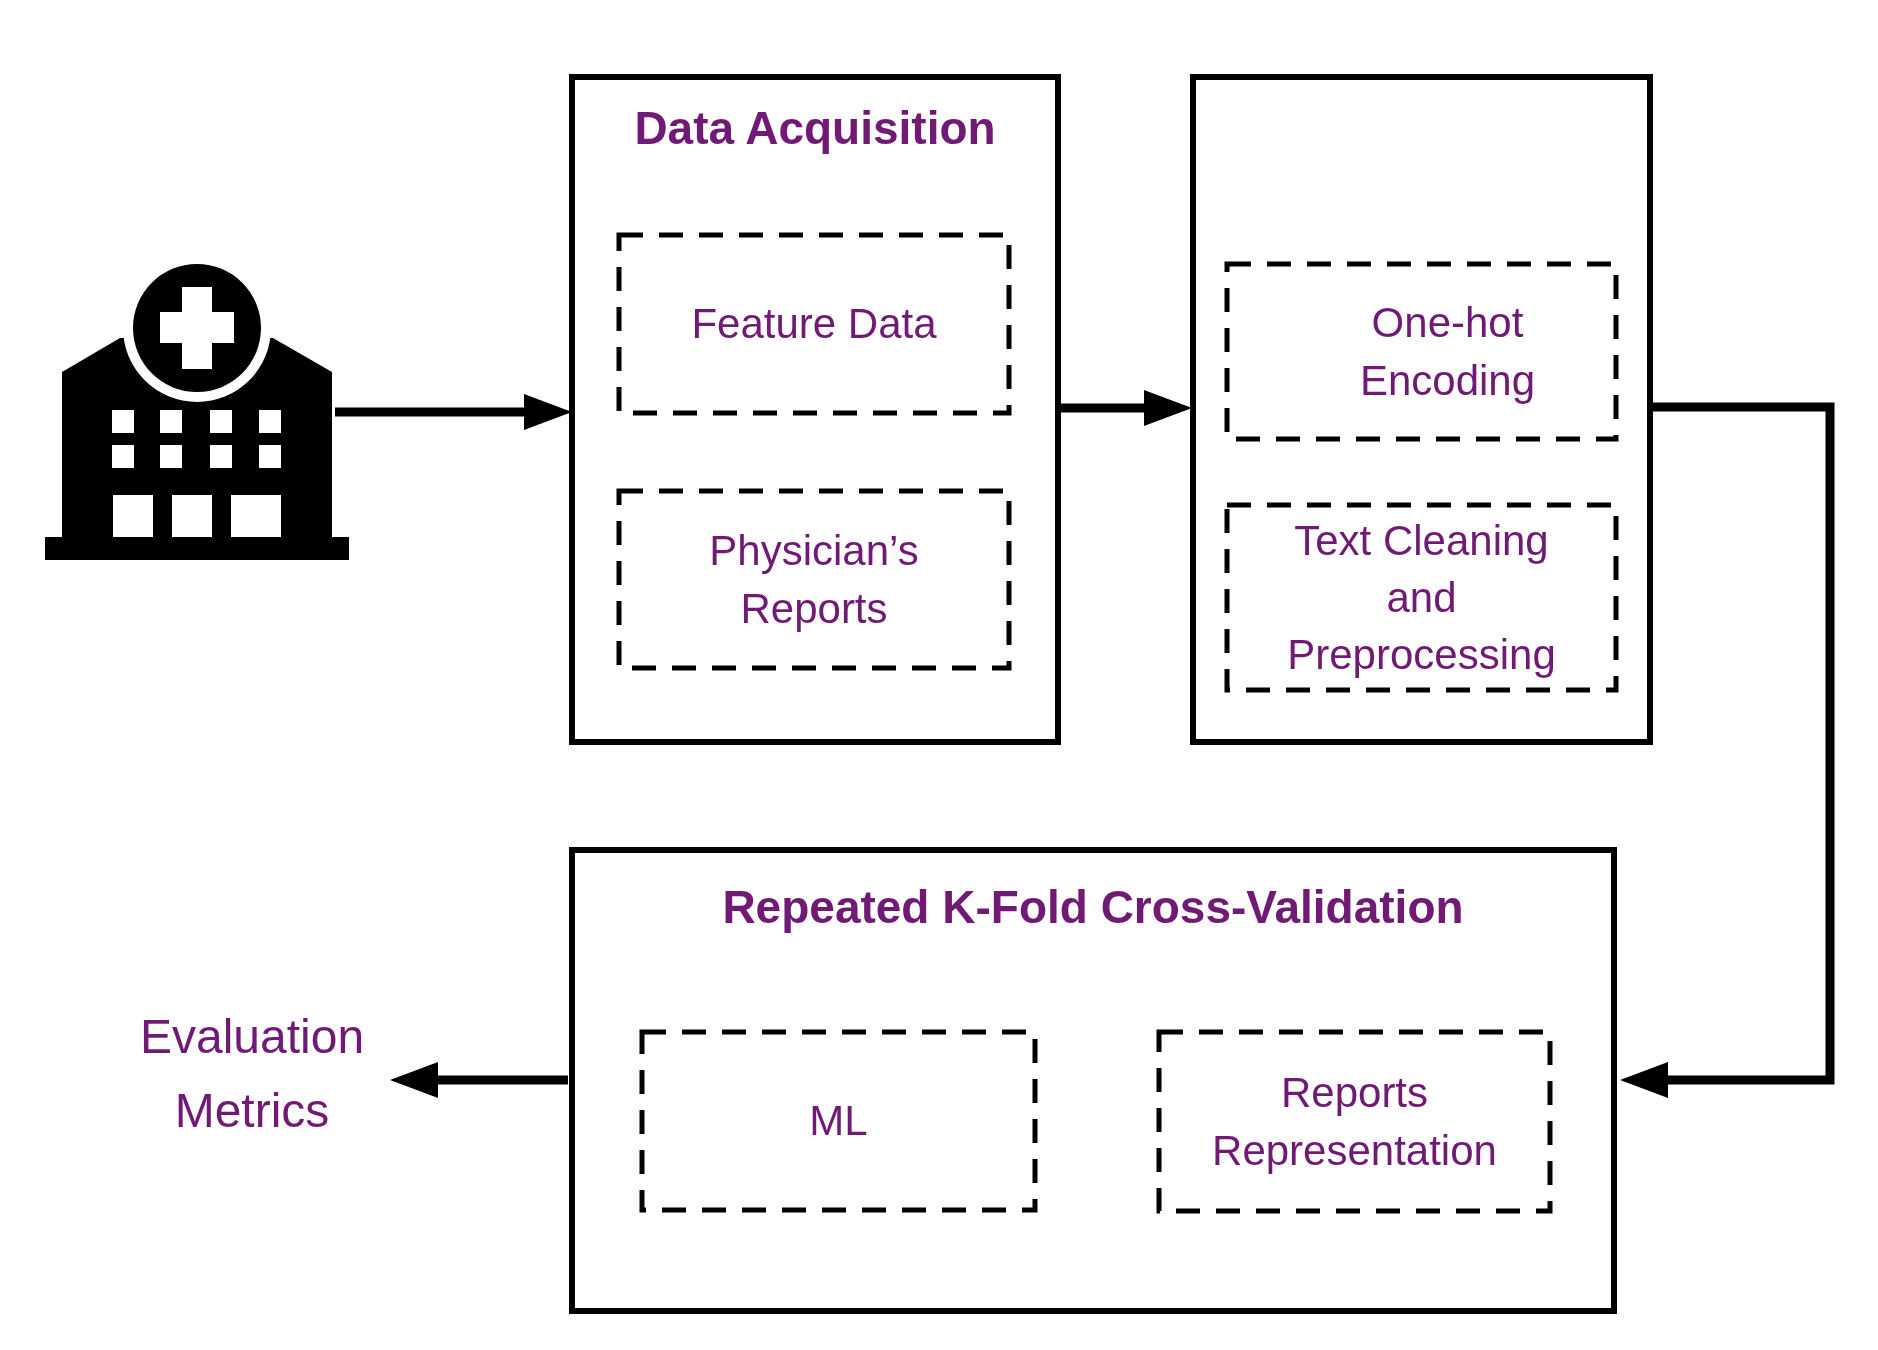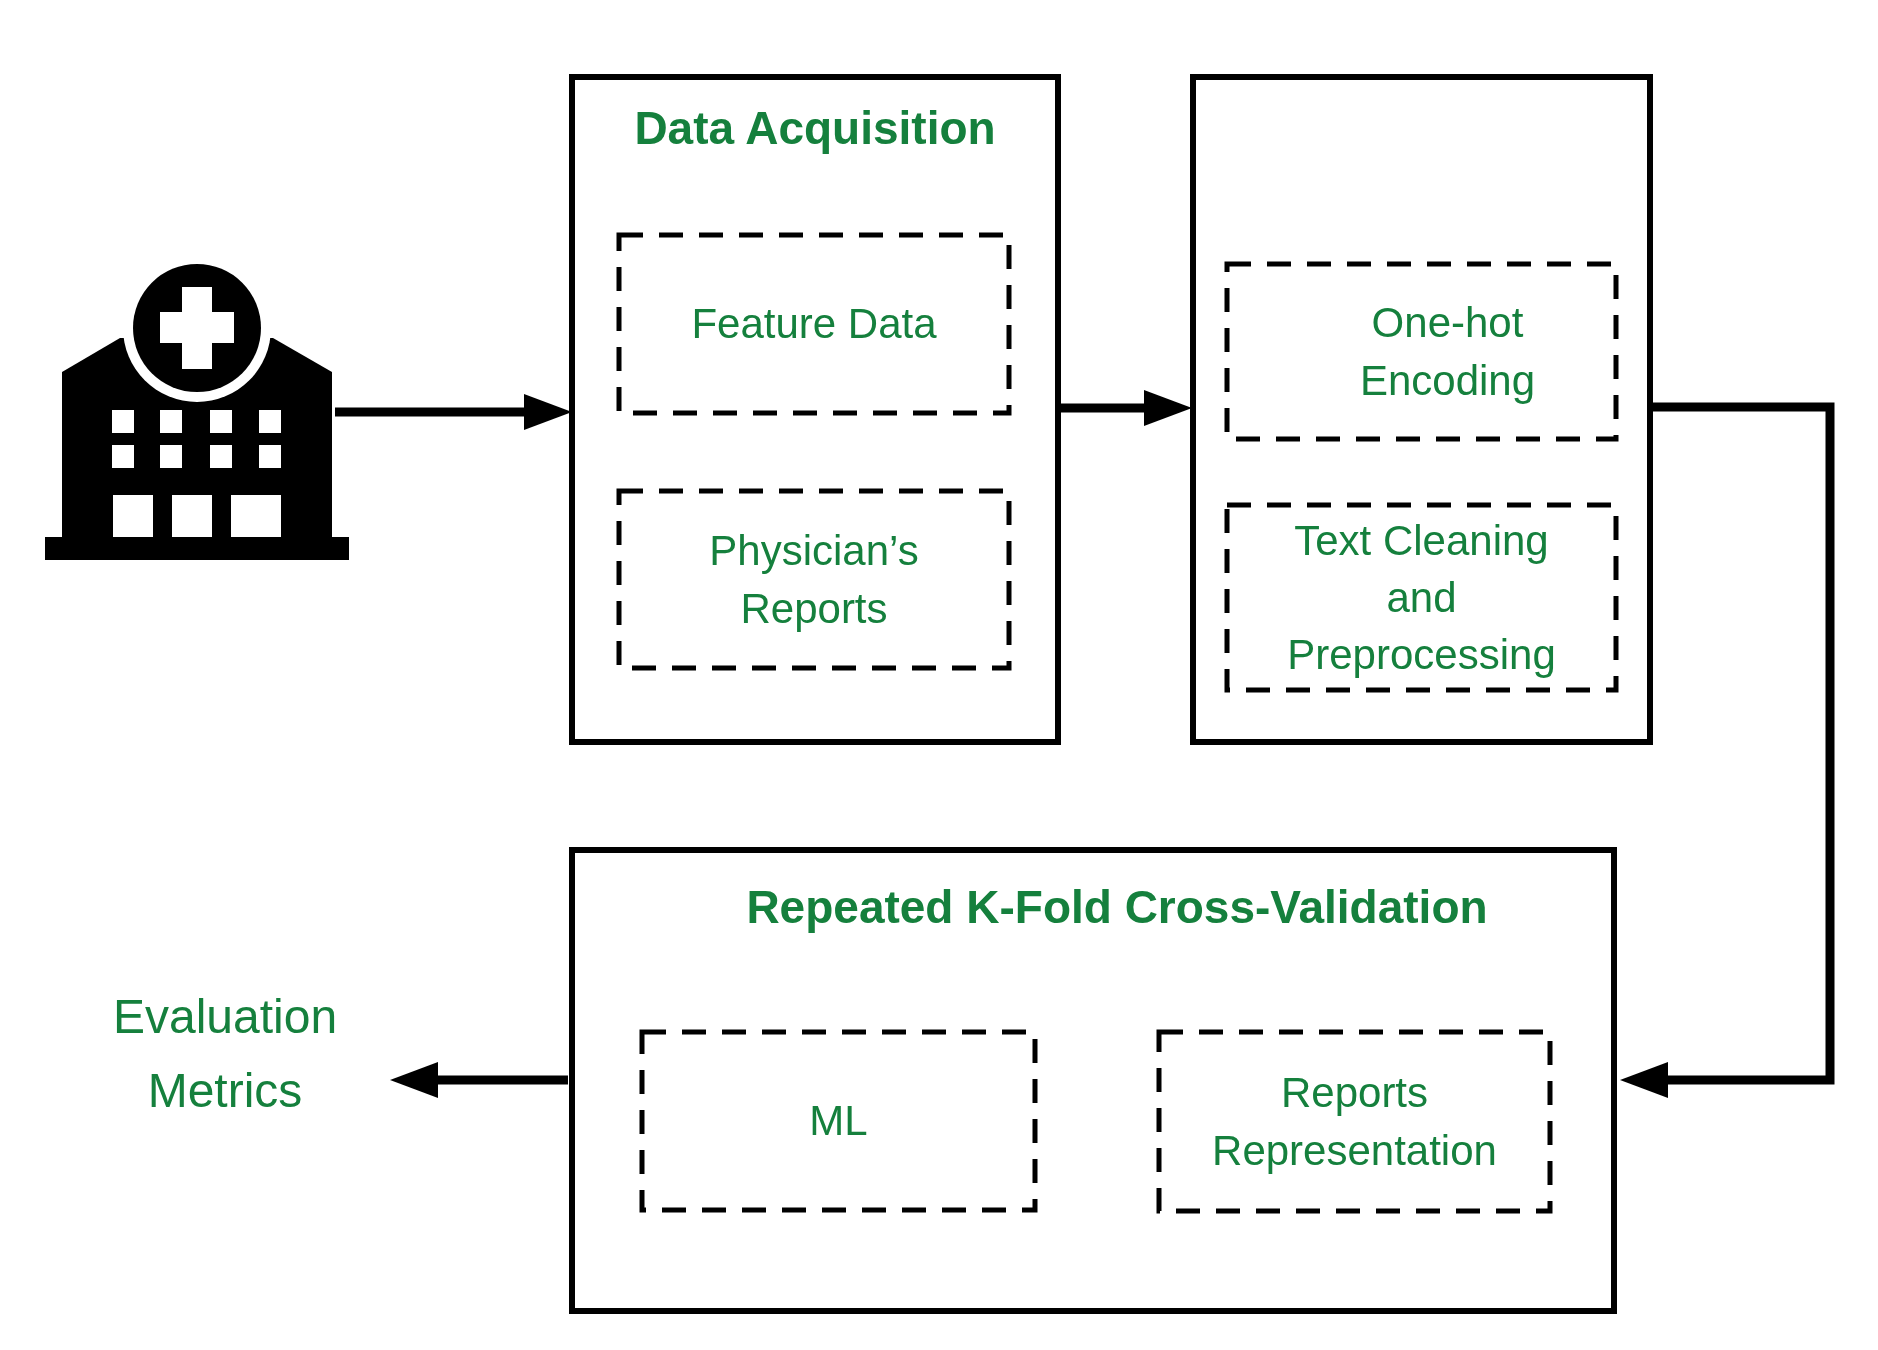--- a/index.html
+++ b/index.html
@@ -8,21 +8,21 @@
     width:1878px;height:1350px;
     background:#ffffff;
     font-family:"Liberation Sans", sans-serif;
     color:#000000;
     overflow:hidden;
   }
   #flow-layer{position:absolute;left:0;top:0;}
   .label{
     position:absolute;
     display:flex;align-items:center;justify-content:center;
-    text-align:center;color:#15803d;
+    text-align:center;color:#701a75;
   }
   .group-title{font-weight:bold;font-size:46px;line-height:1.1;}
   .step-label{font-size:42px;line-height:1.36;}
   .wrap{display:inline-block;}
   .eval-label{font-size:48px;line-height:1.55;}
 </style>
 </head>
 <body>
 
 <div id="canvas">
@@ -92,25 +92,25 @@
     <span class="wrap" style="width:300px;">Physician’s Reports</span>
   </div>
 
   <div class="label step-label" style="left:1251px;top:262px;width:393px;height:179px;">
     <span class="wrap" style="width:250px;">One-hot Encoding</span>
   </div>
   <div class="label step-label" style="left:1225px;top:503px;width:393px;height:189px;">
     <span class="wrap" style="width:280px;">Text Cleaning and Preprocessing</span>
   </div>
 
-  <div class="label group-title" style="left:569px;top:870px;width:1048px;height:74px;padding-left:24px;">Repeated K-Fold Cross-Validation</div>
+  <div class="label group-title" style="left:569px;top:870px;width:1048px;height:74px;">Repeated K-Fold Cross-Validation</div>
   <div class="label step-label" style="left:640px;top:1030px;width:397px;height:182px;">
     <span class="wrap">ML</span>
   </div>
   <div class="label step-label" style="left:1157px;top:1030px;width:395px;height:183px;">
     <span class="wrap" style="width:320px;">Reports Representation</span>
   </div>
 
-  <div class="label eval-label" style="left:58px;top:976px;width:334px;height:156px;">
+  <div class="label eval-label" style="left:58px;top:996px;width:334px;height:156px;justify-content:flex-end;">
     <span class="wrap" style="width:280px;">Evaluation Metrics</span>
   </div>
 
 </div>
 
 </body></html>

